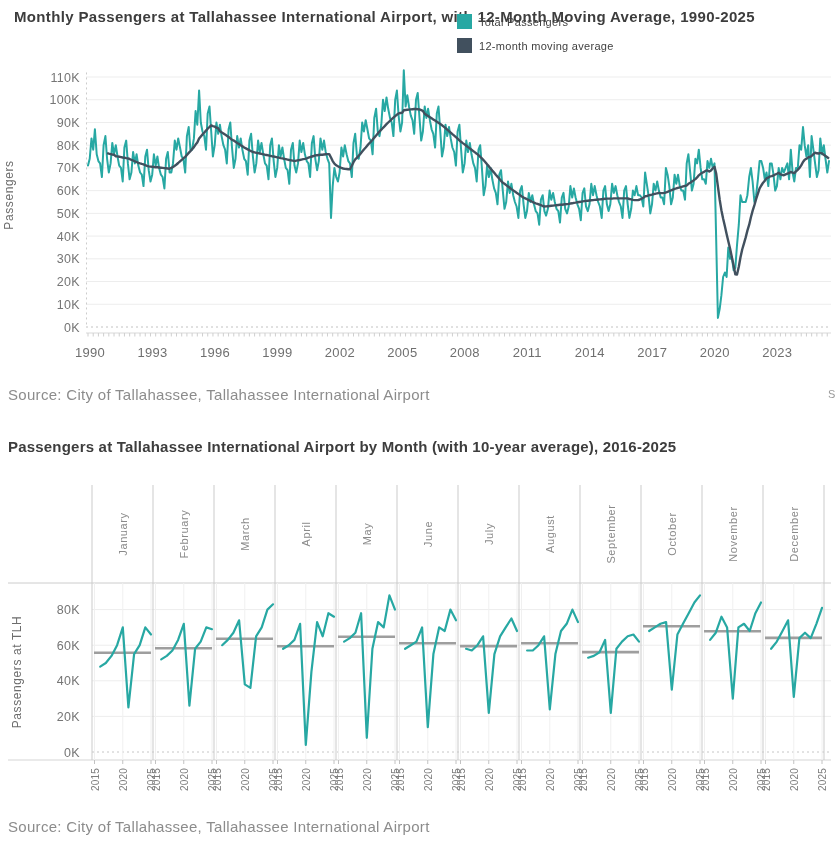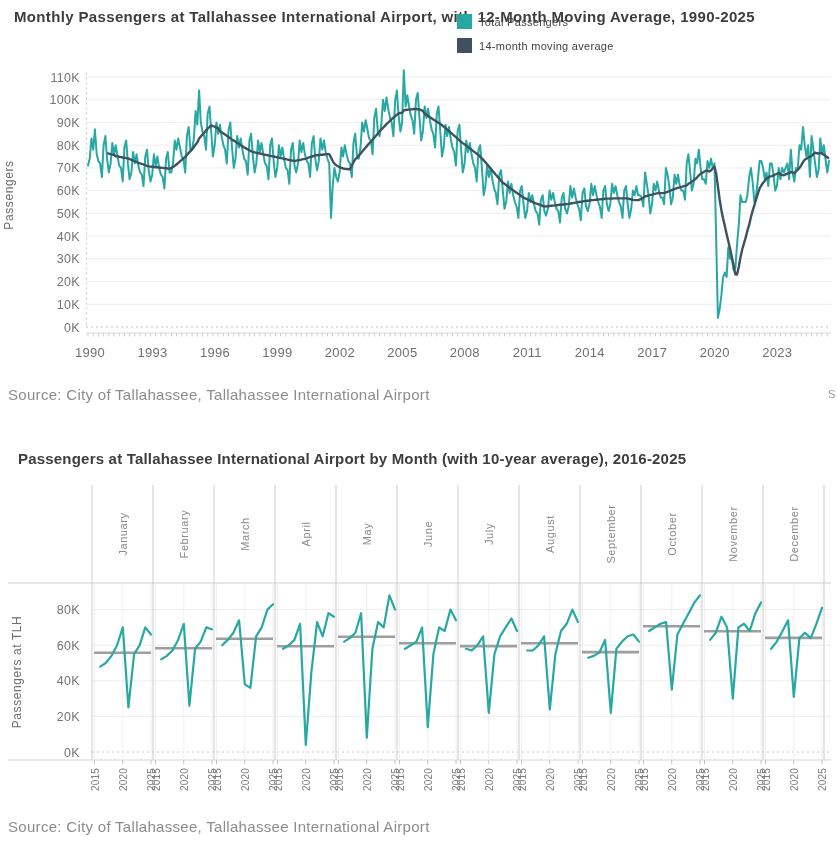--- a/index.html
+++ b/index.html
@@ -26,21 +26,21 @@
 
 <div class="title" style="left:14px;top:8px;">Monthly Passengers at Tallahassee International Airport, with 12-Month Moving Average, 1990-2025</div>
 
 <div class="legend">
   <div class="legend-item">
     <span class="swatch" style="background: rgb(39, 168, 163);"></span>
     <span class="legend-label">Total Passengers</span>
   </div>
   <div class="legend-item">
     <span class="swatch" style="background: rgb(65, 80, 94);"></span>
-    <span class="legend-label">14-month moving average</span>
+    <span class="legend-label">12-month moving average</span>
   </div>
 </div>
 
 <div class="ylab-wrap" style="left:0px;top:105px;height:180px;">
   <span class="ylab">Passengers</span>
 </div>
 
 <svg id="svg1" style="top:50px;" width="837" height="322">
     <line x1="86" x2="831" y1="277" y2="277" stroke-width="1" stroke="#c2c2c2" stroke-dasharray="2 3"></line>
     <text x="80" y="281.5" text-anchor="end" class="tick1">0K</text>
@@ -223,21 +223,21 @@
     <text x="652.2576112412178" y="307" text-anchor="middle" class="year1">2017</text>
     <text x="714.7306791569086" y="307" text-anchor="middle" class="year1">2020</text>
     <text x="777.2037470725995" y="307" text-anchor="middle" class="year1">2023</text>
     <polyline points="88.0,115.6 89.7,108.8 91.5,88.4 93.2,99.7 94.9,79.3 96.7,104.3 98.4,111.1 100.1,113.4 101.9,127.0 103.6,95.2 105.4,86.1 107.1,108.8 108.8,122.5 110.6,113.4 112.3,92.9 114.0,104.3 115.8,95.2 117.5,106.5 119.2,115.6 121.0,117.9 122.7,131.5 124.4,97.5 126.2,90.6 127.9,113.4 129.6,129.3 131.4,122.5 133.1,102.0 134.9,113.4 136.6,104.3 138.3,115.6 140.1,122.5 141.8,124.7 143.5,136.1 145.3,106.5 147.0,99.7 148.7,120.2 150.5,131.5 152.2,124.7 153.9,104.3 155.7,115.6 157.4,106.5 159.1,117.9 160.9,124.7 162.6,127.0 164.4,138.4 166.1,108.8 167.8,102.0 169.6,122.5 171.3,122.5 173.0,113.4 174.8,90.6 176.5,99.7 178.2,88.4 180.0,97.5 181.7,106.5 183.4,108.8 185.2,122.5 186.9,86.1 188.7,77.0 190.4,99.7 192.1,99.7 193.9,88.4 195.6,61.1 197.3,74.7 199.1,40.6 200.8,72.5 202.5,81.5 204.3,86.1 206.0,99.7 207.7,63.4 209.5,56.5 211.2,81.5 212.9,106.5 214.7,95.2 216.4,72.5 218.2,83.8 219.9,74.7 221.6,86.1 223.4,95.2 225.1,99.7 226.8,113.4 228.6,79.3 230.3,72.5 232.0,97.5 233.8,117.9 235.5,108.8 237.2,86.1 239.0,97.5 240.7,88.4 242.4,99.7 244.2,108.8 245.9,111.1 247.7,124.7 249.4,90.6 251.1,83.8 252.9,106.5 254.6,122.5 256.3,113.4 258.1,90.6 259.8,102.0 261.5,92.9 263.3,104.3 265.0,113.4 266.7,115.6 268.5,129.3 270.2,95.2 271.9,88.4 273.7,111.1 275.4,127.0 277.2,117.9 278.9,95.2 280.6,106.5 282.4,97.5 284.1,108.8 285.8,117.9 287.6,120.2 289.3,133.8 291.0,99.7 292.8,92.9 294.5,115.6 296.2,122.5 298.0,113.4 299.7,90.6 301.4,102.0 303.2,92.9 304.9,104.3 306.7,111.1 308.4,113.4 310.1,127.0 311.9,92.9 313.6,86.1 315.3,108.8 317.1,120.2 318.8,111.1 320.5,88.4 322.3,99.7 324.0,90.6 325.7,102.0 327.5,108.8 329.2,113.4 331.0,167.9 332.7,136.1 334.4,117.9 336.2,127.0 337.9,131.5 339.6,122.5 341.4,97.5 343.1,106.5 344.8,95.2 346.6,104.3 348.3,111.1 350.0,113.4 351.8,127.0 353.5,92.9 355.2,83.8 357.0,106.5 358.7,108.8 360.5,97.5 362.2,72.5 363.9,81.5 365.7,70.2 367.4,79.3 369.1,88.4 370.9,90.6 372.6,104.3 374.3,67.9 376.1,58.8 377.8,81.5 379.5,86.1 381.3,74.7 383.0,49.7 384.7,61.1 386.5,47.5 388.2,58.8 390.0,67.9 391.7,72.5 393.4,86.1 395.2,49.7 396.9,40.6 398.6,65.6 400.4,81.5 402.1,72.5 403.8,20.2 405.6,56.5 407.3,45.2 409.0,56.5 410.8,65.6 412.5,70.2 414.2,83.8 416.0,49.7 417.7,42.9 419.5,67.9 421.2,90.6 422.9,81.5 424.7,56.5 426.4,67.9 428.1,58.8 429.9,70.2 431.6,79.3 433.3,83.8 435.1,97.5 436.8,63.4 438.5,56.5 440.3,81.5 442.0,106.5 443.7,97.5 445.5,74.7 447.2,86.1 449.0,77.0 450.7,88.4 452.4,97.5 454.2,102.0 455.9,115.6 457.6,81.5 459.4,74.7 461.1,99.7 462.8,122.5 464.6,113.4 466.3,90.6 468.0,102.0 469.8,92.9 471.5,104.3 473.3,113.4 475.0,117.9 476.7,131.5 478.5,99.7 480.2,95.2 481.9,117.9 483.7,145.2 485.4,136.1 487.1,115.6 488.9,127.0 490.6,117.9 492.3,129.3 494.1,138.4 495.8,142.9 497.5,154.3 499.3,124.7 501.0,120.2 502.8,140.6 504.5,158.8 506.2,152.0 508.0,131.5 509.7,142.9 511.4,133.8 513.2,145.2 514.9,152.0 516.6,156.5 518.4,167.9 520.1,140.6 521.8,136.1 523.6,154.3 525.3,167.9 527.0,161.1 528.8,142.9 530.5,152.0 532.3,145.2 534.0,154.3 535.7,161.1 537.5,163.4 539.2,174.7 540.9,149.7 542.7,145.2 544.4,161.1 546.1,165.6 547.9,158.8 549.6,140.6 551.3,149.7 553.1,142.9 554.8,152.0 556.5,158.8 558.3,161.1 560.0,172.5 561.8,147.5 563.5,142.9 565.2,158.8 567.0,163.4 568.7,156.5 570.4,136.1 572.2,147.5 573.9,138.4 575.6,147.5 577.4,154.3 579.1,158.8 580.8,170.2 582.6,142.9 584.3,138.4 586.0,156.5 587.8,161.1 589.5,154.3 591.3,133.8 593.0,145.2 594.7,136.1 596.5,145.2 598.2,152.0 599.9,156.5 601.7,167.9 603.4,140.6 605.1,136.1 606.9,154.3 608.6,161.1 610.3,154.3 612.1,133.8 613.8,142.9 615.6,136.1 617.3,145.2 619.0,152.0 620.8,156.5 622.5,167.9 624.2,140.6 626.0,136.1 627.7,154.3 629.4,167.9 631.2,158.8 632.9,140.6 634.6,145.2 636.4,136.1 638.1,145.2 639.8,145.2 641.6,147.5 643.3,156.5 645.1,122.5 646.8,133.8 648.5,145.2 650.3,163.4 652.0,154.3 653.7,133.8 655.5,140.6 657.2,131.5 658.9,140.6 660.7,147.5 662.4,147.5 664.1,154.3 665.9,117.9 667.6,124.7 669.3,136.1 671.1,154.3 672.8,147.5 674.6,124.7 676.3,133.8 678.0,124.7 679.8,136.1 681.5,140.6 683.2,140.6 685.0,149.7 686.7,113.4 688.4,104.3 690.2,122.5 691.9,140.6 693.6,133.8 695.4,108.8 697.1,113.4 698.8,99.7 700.6,117.9 702.3,129.3 704.1,129.3 705.8,133.8 707.5,111.1 709.3,117.9 711.0,108.8 712.7,117.9 714.5,113.4 716.2,190.6 717.9,267.9 719.7,258.8 721.4,245.2 723.1,227.0 724.9,222.5 726.6,227.0 728.3,197.5 730.1,208.8 731.8,206.5 733.6,220.2 735.3,217.9 737.0,195.2 738.8,174.7 740.5,145.2 742.2,152.0 744.0,152.0 745.7,152.0 747.4,145.2 749.2,127.0 750.9,117.9 752.6,131.5 754.4,152.0 756.1,145.2 757.9,129.3 759.6,111.1 761.3,111.1 763.1,117.9 764.8,129.3 766.5,122.5 768.3,136.1 770.0,113.4 771.7,113.4 773.5,124.7 775.2,140.6 776.9,136.1 778.7,117.9 780.4,129.3 782.1,117.9 783.9,122.5 785.6,117.9 787.4,113.4 789.1,129.3 790.8,99.7 792.6,122.5 794.3,131.5 796.0,117.9 797.8,117.9 799.5,95.2 801.2,99.7 803.0,77.0 804.7,95.2 806.4,106.5 808.2,95.2 809.9,127.0 811.6,86.1 813.4,99.7 815.1,113.4 816.9,127.0 818.6,120.2 820.3,88.4 822.1,104.3 823.8,95.2 825.5,108.8 827.3,122.5 829.0,111.1" fill="none" stroke="#27a8a3" stroke-width="2" stroke-linejoin="round" stroke-linecap="round"></polyline>
     <polyline points="107.1,103.1 108.8,103.7 110.6,104.1 112.3,104.5 114.0,104.8 115.8,106.2 117.5,106.4 119.2,106.7 121.0,107.1 122.7,107.5 124.4,107.7 126.2,108.1 127.9,108.4 129.6,109.0 131.4,109.8 133.1,110.5 134.9,111.3 136.6,112.0 138.3,112.8 140.1,113.4 141.8,113.9 143.5,114.3 145.3,115.1 147.0,115.8 148.7,116.4 150.5,116.6 152.2,116.8 153.9,117.0 155.7,117.2 157.4,117.3 159.1,117.5 160.9,117.7 162.6,117.9 164.4,118.1 166.1,118.3 167.8,118.5 169.6,118.7 171.3,117.9 173.0,117.0 174.8,115.8 176.5,114.5 178.2,113.0 180.0,111.3 181.7,109.8 183.4,108.3 185.2,106.9 186.9,105.0 188.7,102.9 190.4,101.1 192.1,99.2 193.9,97.1 195.6,94.6 197.3,92.5 199.1,88.6 200.8,86.5 202.5,84.4 204.3,82.5 206.0,80.6 207.7,78.7 209.5,77.0 211.2,75.5 212.9,76.1 214.7,76.6 216.4,77.6 218.2,78.3 219.9,81.2 221.6,82.3 223.4,83.4 225.1,84.6 226.8,85.7 228.6,87.0 230.3,88.4 232.0,89.7 233.8,90.6 235.5,91.8 237.2,92.9 239.0,94.0 240.7,95.2 242.4,96.3 244.2,97.5 245.9,98.4 247.7,99.4 249.4,100.3 251.1,101.2 252.9,102.0 254.6,102.4 256.3,102.8 258.1,103.1 259.8,103.5 261.5,103.9 263.3,104.3 265.0,104.7 266.7,105.0 268.5,105.4 270.2,105.8 271.9,106.2 273.7,106.5 275.4,106.9 277.2,107.3 278.9,107.7 280.6,108.1 282.4,108.4 284.1,108.8 285.8,109.2 287.6,109.6 289.3,110.0 291.0,110.3 292.8,110.7 294.5,111.1 296.2,110.7 298.0,110.3 299.7,110.0 301.4,109.6 303.2,109.2 304.9,108.8 306.7,108.3 308.4,107.7 310.1,107.1 311.9,106.5 313.6,106.0 315.3,105.4 317.1,105.2 318.8,105.0 320.5,104.8 322.3,104.7 324.0,104.5 325.7,104.3 327.5,104.1 329.2,104.1 331.0,107.5 332.7,111.1 334.4,113.7 336.2,115.3 337.9,116.2 339.6,117.2 341.4,117.9 343.1,118.5 344.8,118.9 346.6,119.0 348.3,119.2 350.0,119.2 351.8,115.8 353.5,112.2 355.2,109.4 357.0,107.7 358.7,105.8 360.5,103.7 362.2,101.6 363.9,99.5 365.7,97.5 367.4,95.4 369.1,93.5 370.9,91.6 372.6,89.7 374.3,87.6 376.1,85.5 377.8,83.4 379.5,81.5 381.3,79.7 383.0,77.8 384.7,76.1 386.5,74.2 388.2,72.5 390.0,70.8 391.7,69.2 393.4,67.7 395.2,66.2 396.9,64.7 398.6,63.4 400.4,63.0 402.1,62.8 403.8,60.3 405.6,60.0 407.3,59.8 409.0,59.6 410.8,59.4 412.5,59.2 414.2,59.0 416.0,59.0 417.7,59.2 419.5,59.4 421.2,60.1 422.9,60.9 424.7,63.9 426.4,64.9 428.1,66.0 429.9,67.2 431.6,68.3 433.3,69.4 435.1,70.6 436.8,71.7 438.5,72.8 440.3,74.0 442.0,75.3 443.7,76.6 445.5,78.1 447.2,79.7 449.0,81.2 450.7,82.7 452.4,84.2 454.2,85.7 455.9,87.2 457.6,88.7 459.4,90.3 461.1,91.8 462.8,93.1 464.6,94.4 466.3,95.8 468.0,97.1 469.8,98.4 471.5,99.7 473.3,101.1 475.0,102.4 476.7,103.7 478.5,105.2 480.2,106.9 481.9,108.4 483.7,110.3 485.4,112.2 487.1,114.3 488.9,116.4 490.6,118.5 492.3,120.6 494.1,122.6 495.8,124.7 497.5,126.6 499.3,128.7 501.0,130.8 502.8,132.7 504.5,133.8 506.2,135.1 508.0,136.5 509.7,137.8 511.4,139.1 513.2,140.4 514.9,141.6 516.6,142.7 518.4,143.9 520.1,145.2 521.8,146.5 523.6,147.6 525.3,148.4 527.0,149.2 528.8,150.1 530.5,150.9 532.3,151.8 534.0,152.6 535.7,153.3 537.5,153.9 539.2,154.5 540.9,155.2 542.7,156.0 544.4,156.5 546.1,156.4 547.9,156.2 549.6,156.0 551.3,155.8 553.1,155.6 554.8,155.4 556.5,155.2 558.3,155.0 560.0,154.8 561.8,154.7 563.5,154.5 565.2,154.3 567.0,154.1 568.7,153.9 570.4,153.5 572.2,153.3 573.9,152.9 575.6,152.6 577.4,152.2 579.1,152.0 580.8,151.8 582.6,151.4 584.3,151.1 586.0,150.9 587.8,150.7 589.5,150.5 591.3,150.3 593.0,150.1 594.7,149.9 596.5,149.7 598.2,149.5 599.9,149.4 601.7,149.2 603.4,149.0 605.1,148.8 606.9,148.6 608.6,148.6 610.3,148.6 612.1,148.6 613.8,148.4 615.6,148.4 617.3,148.4 619.0,148.4 620.8,148.4 622.5,148.4 624.2,148.4 626.0,148.4 627.7,148.4 629.4,149.0 631.2,149.4 632.9,149.9 634.6,150.1 636.4,150.1 638.1,150.1 639.8,149.5 641.6,148.8 643.3,147.8 645.1,146.3 646.8,146.1 648.5,145.4 650.3,145.0 652.0,144.6 653.7,144.0 655.5,143.7 657.2,143.3 658.9,142.9 660.7,143.1 662.4,143.1 664.1,142.9 665.9,142.5 667.6,141.8 669.3,141.0 671.1,140.3 672.8,139.7 674.6,138.9 676.3,138.4 678.0,137.8 679.8,137.4 681.5,136.9 683.2,136.3 685.0,135.9 686.7,135.5 688.4,133.8 690.2,132.7 691.9,131.5 693.6,130.4 695.4,129.1 697.1,127.4 698.8,125.3 700.6,123.8 702.3,122.8 704.1,121.9 705.8,120.6 707.5,120.4 709.3,121.5 711.0,120.4 712.7,118.5 714.5,116.8 716.2,123.6 717.9,136.5 719.7,149.7 721.4,160.3 723.1,168.5 724.9,176.2 726.6,184.0 728.3,191.2 730.1,198.8 731.8,206.9 733.6,215.4 735.3,224.2 737.0,224.5 738.8,216.8 740.5,207.3 742.2,199.5 744.0,193.3 745.7,187.4 747.4,180.6 749.2,174.7 750.9,167.2 752.6,160.9 754.4,155.2 756.1,149.2 757.9,143.7 759.6,138.4 761.3,135.5 763.1,132.7 764.8,130.8 766.5,128.3 768.3,127.6 770.0,126.4 771.7,126.1 773.5,125.5 775.2,124.5 776.9,123.8 778.7,122.8 780.4,124.4 782.1,124.9 783.9,125.3 785.6,124.4 787.4,123.6 789.1,123.0 790.8,121.9 792.6,122.6 794.3,123.2 796.0,121.3 797.8,119.8 799.5,117.9 801.2,115.4 803.0,112.0 804.7,109.8 806.4,108.8 808.2,107.3 809.9,107.1 811.6,106.0 813.4,104.1 815.1,102.6 816.9,103.3 818.6,103.5 820.3,102.9 822.1,103.3 823.8,104.8 825.5,106.0 827.3,107.3 829.0,108.6" fill="none" stroke="#41505e" stroke-width="2.4" stroke-linejoin="round"></polyline>
   </svg>
 
 <div class="source" style="left:8px;top:386px;">Source: City of Tallahassee, Tallahassee International Airport</div>
 <div class="edge-s">S</div>
 
-<div class="title" style="left:18px;top:438px;letter-spacing:.2px;margin-top:12px;">Passengers at Tallahassee International Airport by Month (with 10-year average),  2016-2025</div>
+<div class="title" style="left:8px;top:438px;letter-spacing:.2px;">Passengers at Tallahassee International Airport by Month (with 10-year average),  2016-2025</div>
 
 <div class="ylab-wrap" style="left:8px;top:588px;height:168px;">
   <span class="ylab">Passengers at TLH</span>
 </div>
 
 <svg id="svg2" style="top:470px;" width="837" height="340">
     <line x1="92" x2="831" y1="246.4" y2="246.4" stroke="#ededed"></line>
     <line x1="92" x2="831" y1="210.8" y2="210.8" stroke="#ededed"></line>
     <line x1="92" x2="831" y1="175.2" y2="175.2" stroke="#ededed"></line>
     <line x1="92" x2="831" y1="139.6" y2="139.6" stroke="#ededed"></line>

